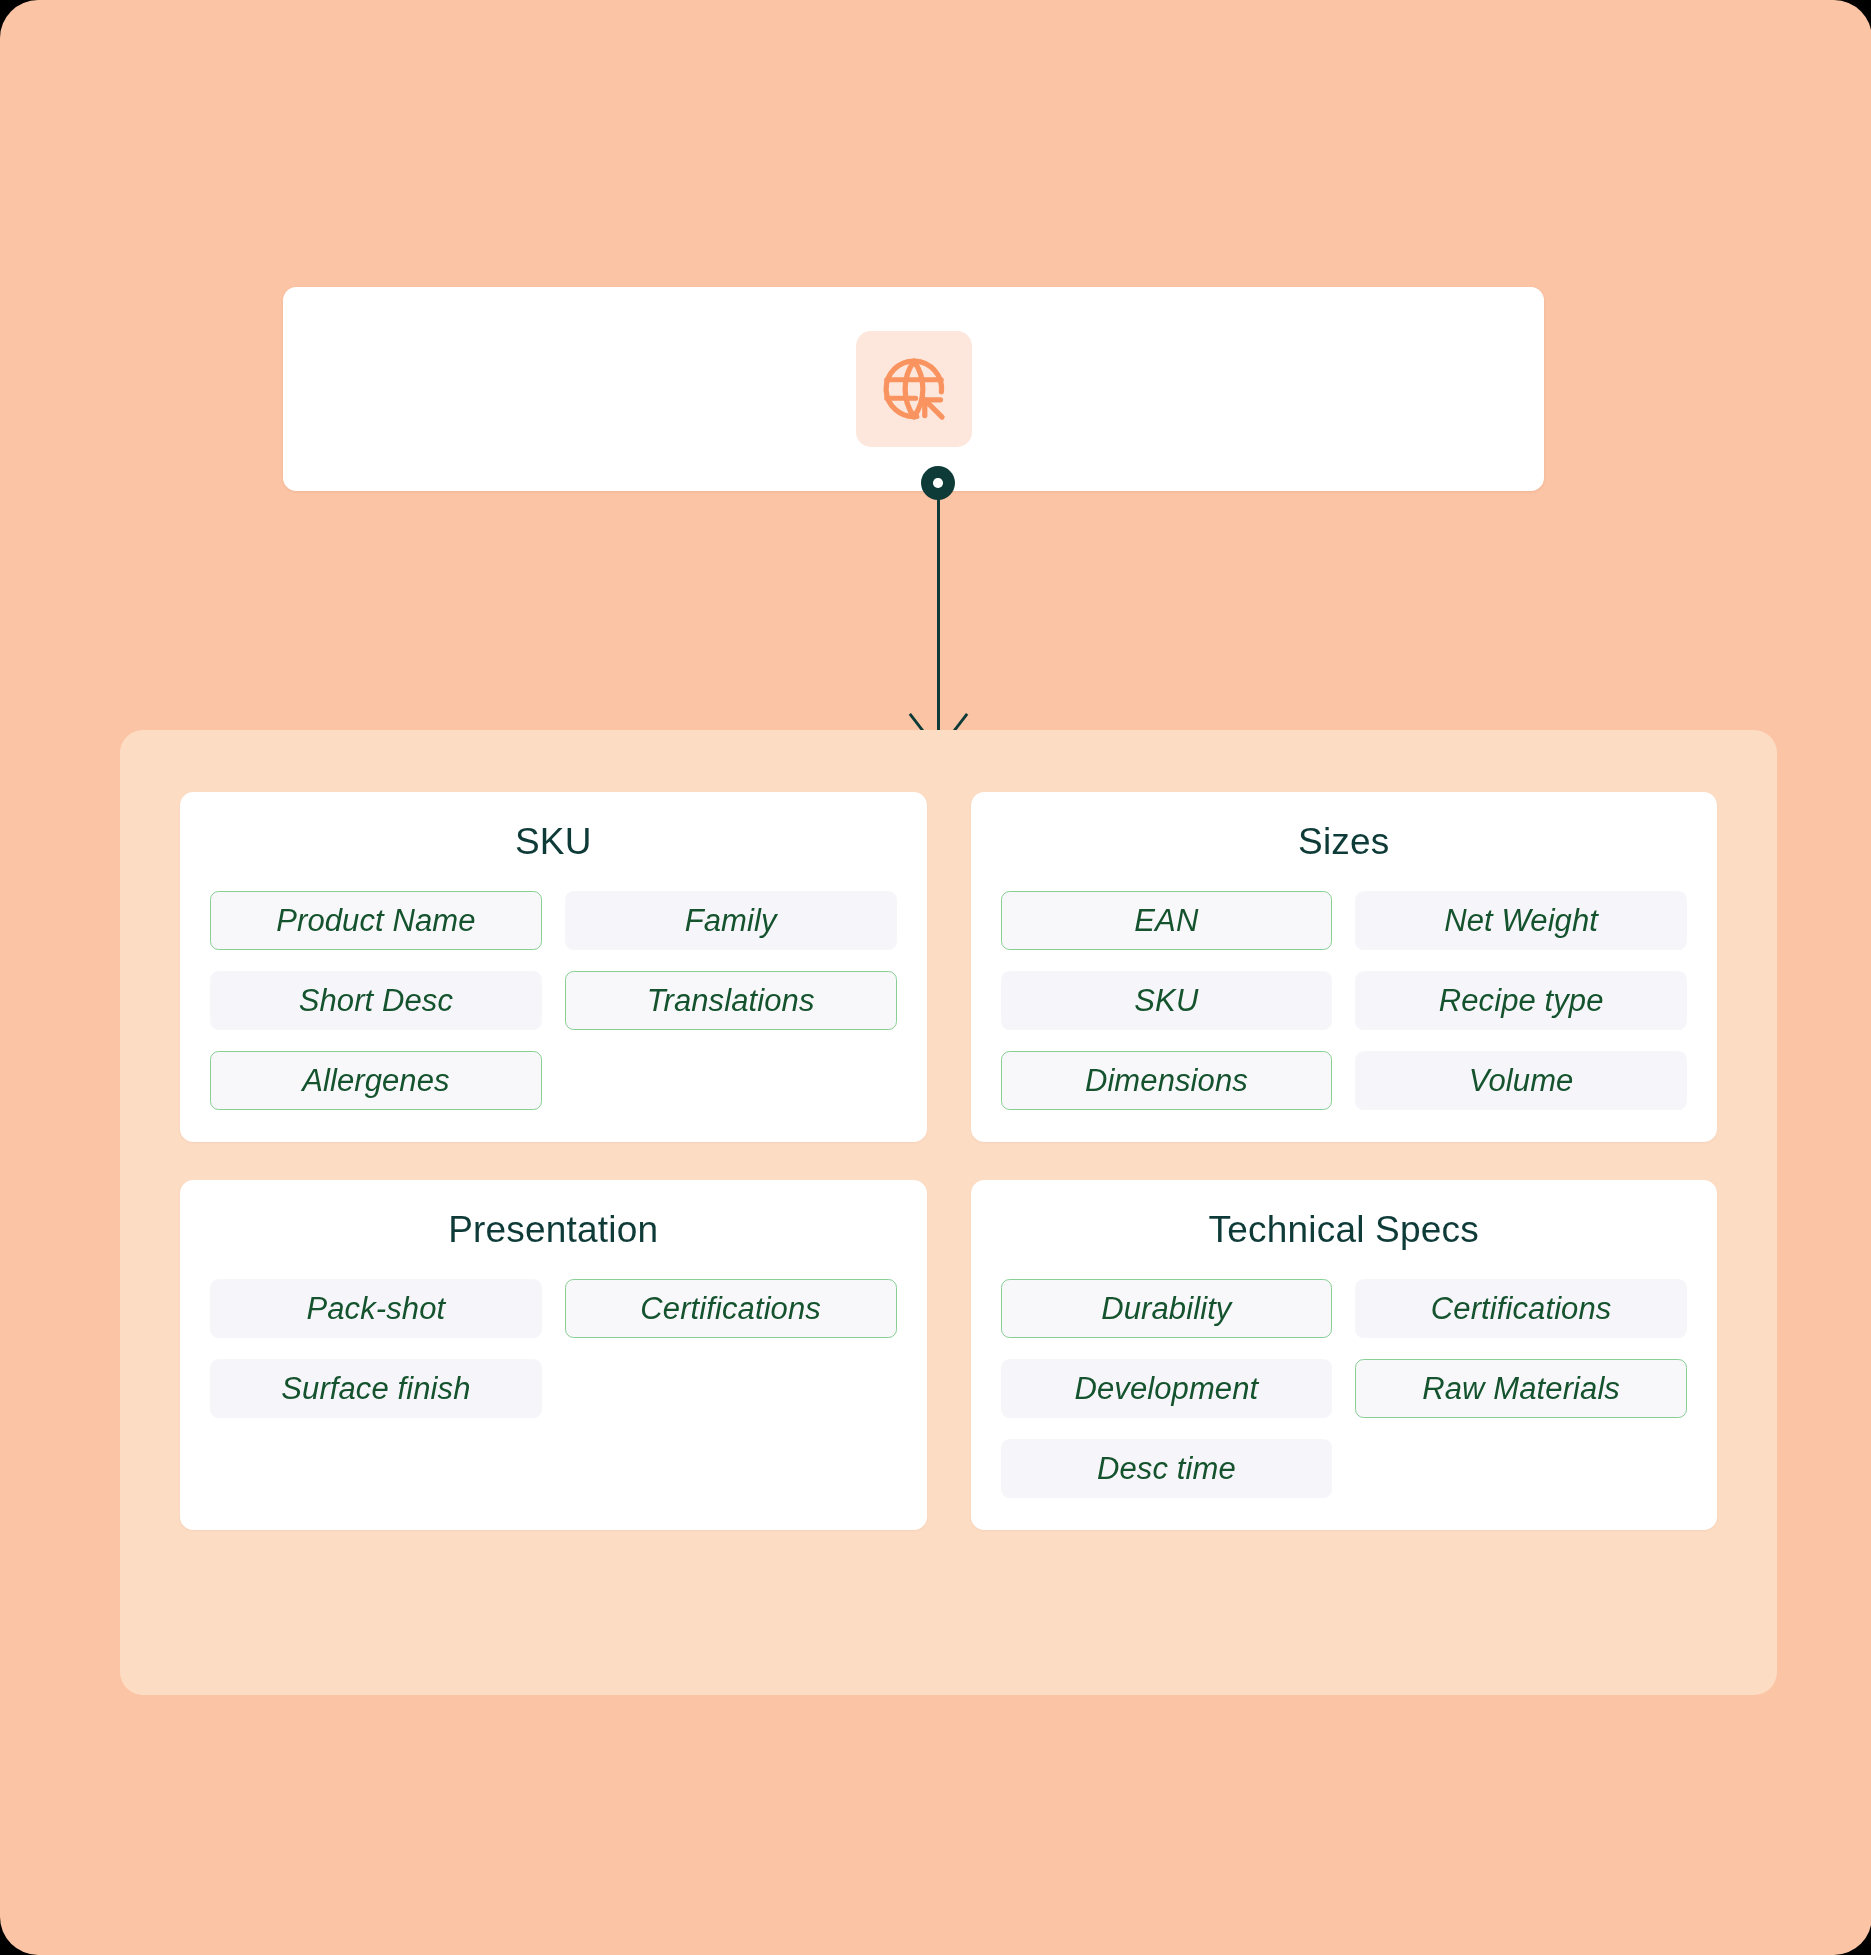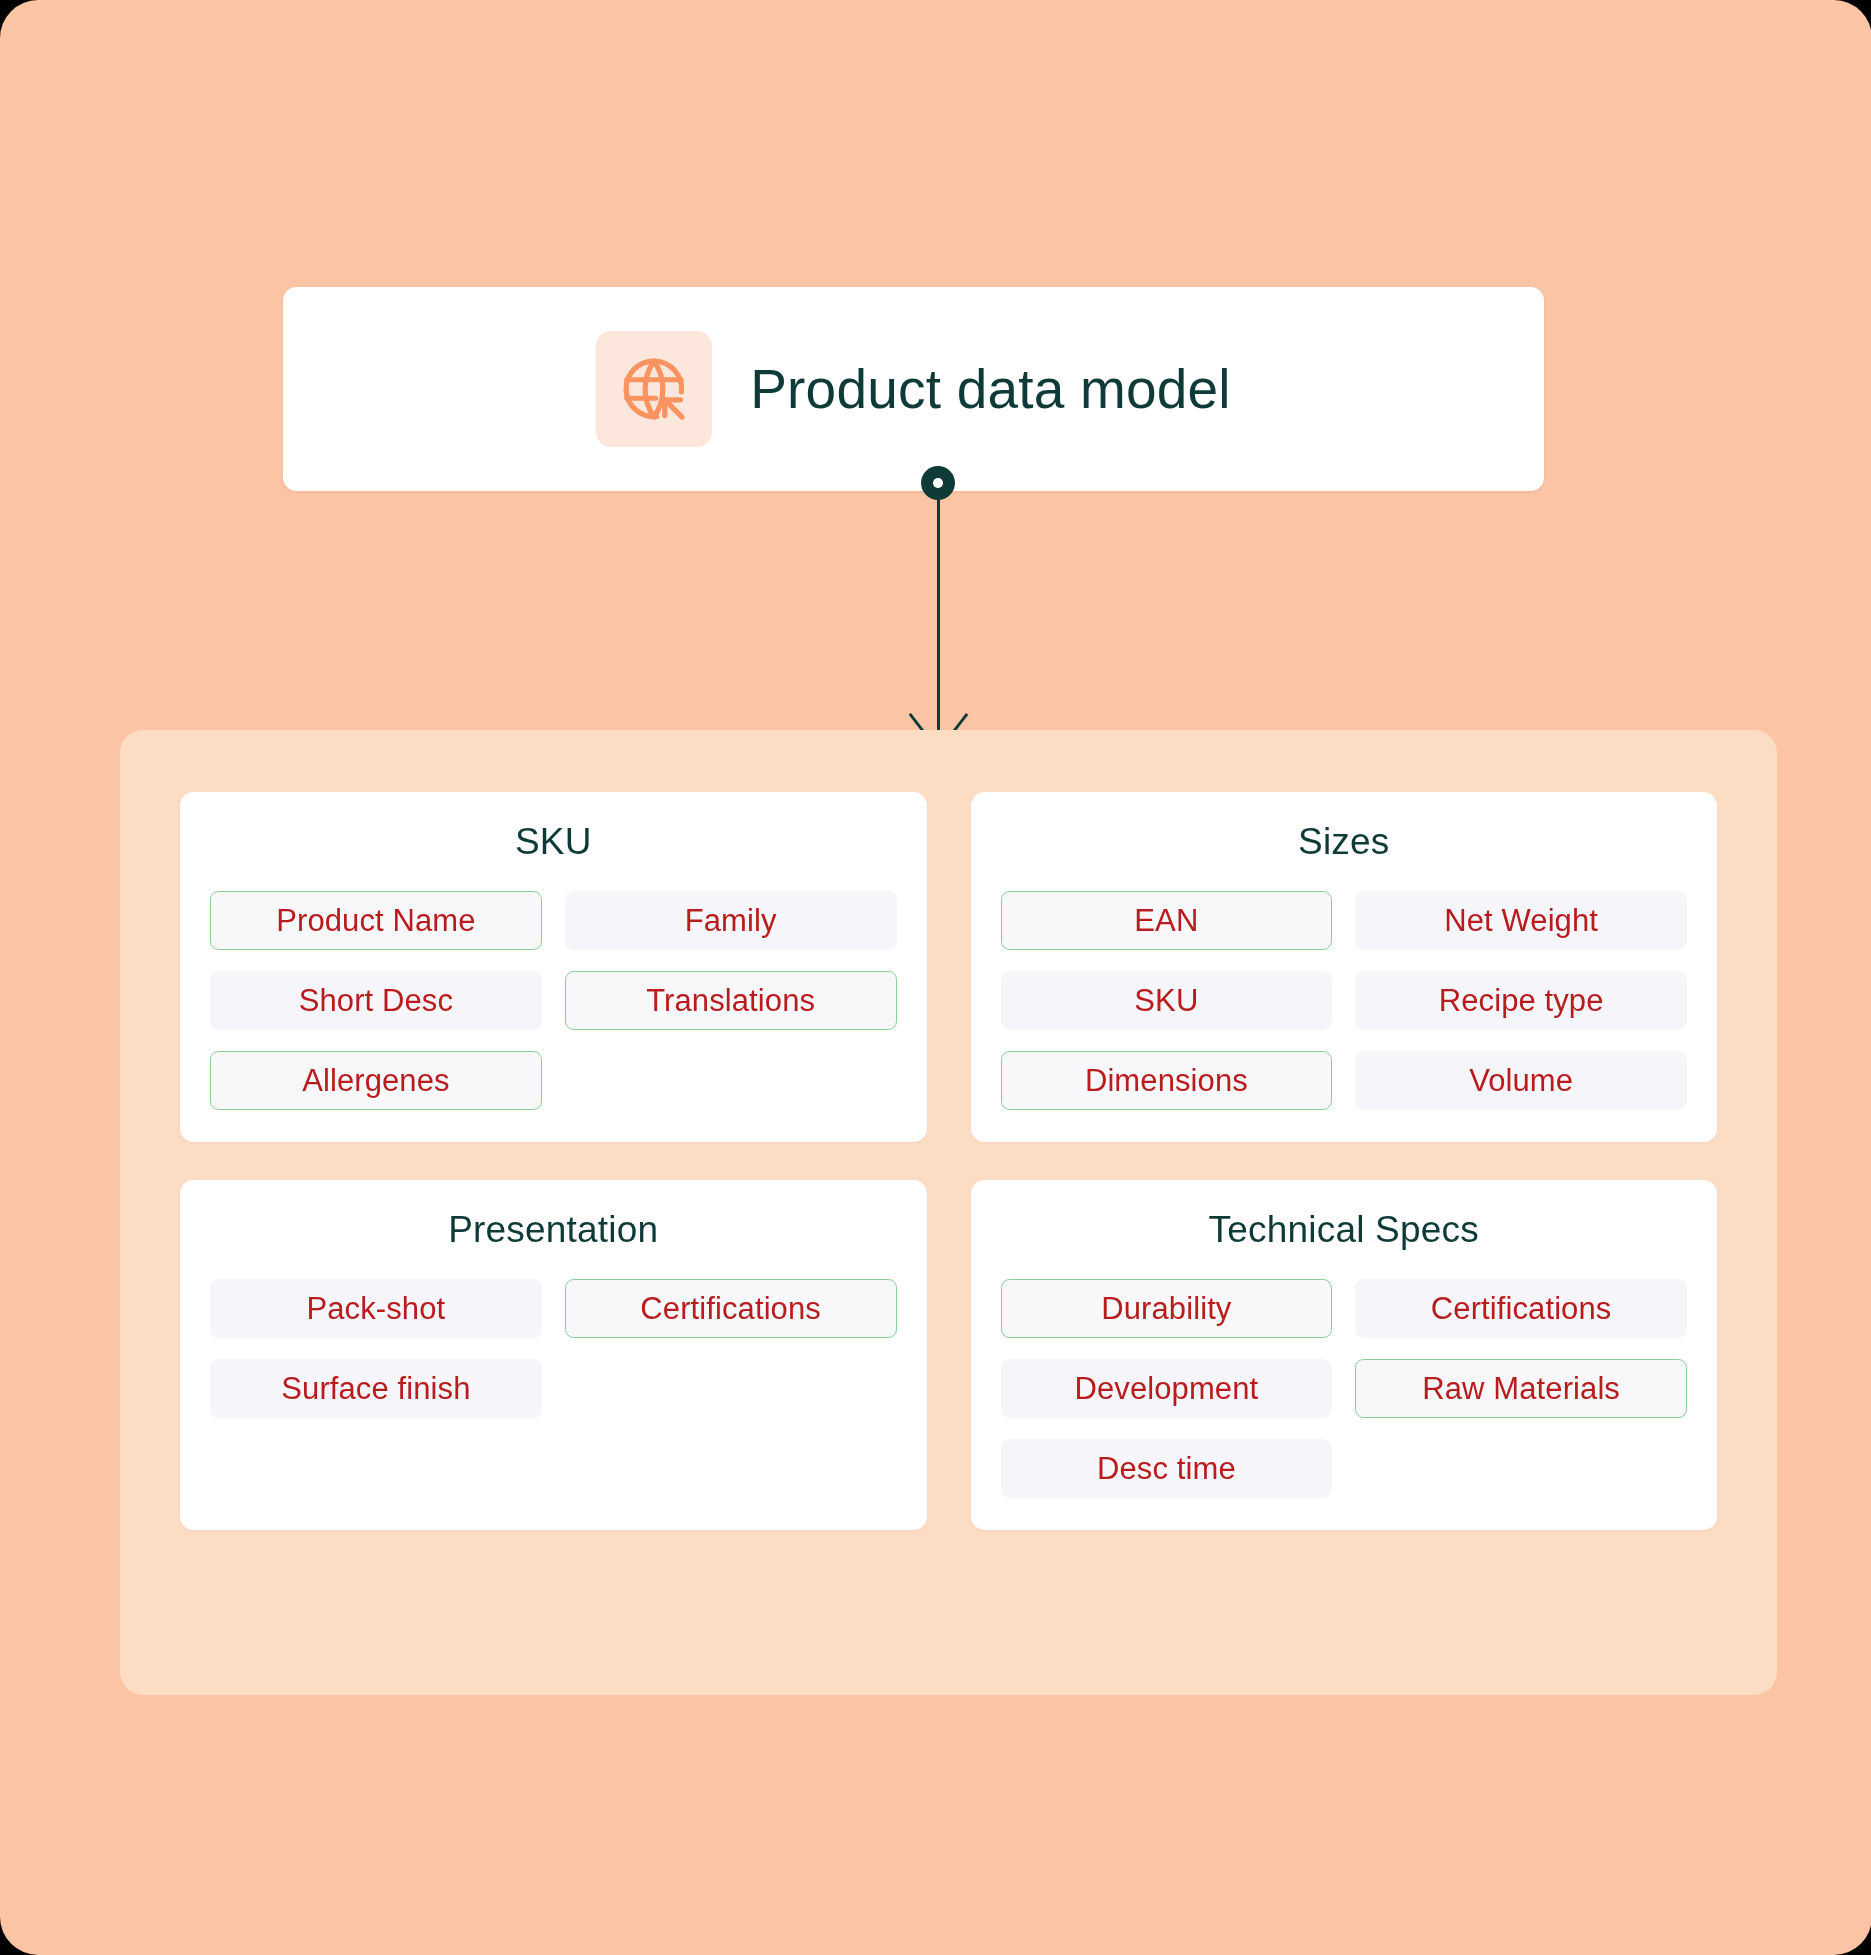--- a/index.html
+++ b/index.html
@@ -158,23 +158,24 @@
 
   .chip {
     height: 59px;
     border-radius: 8.6px;
     background: #F6F6FA;
     border: 1.9px solid transparent;
     display: flex;
     align-items: center;
     justify-content: center;
     font-size: 31px;
-    color: #b91c1c;
+    color: #14532d;
     white-space: nowrap;
     letter-spacing: 0.1px;
+    font-style: italic;
   }
 
   .chip.highlight {
     border-color: #87CF93;
     background: #F8F8FB;
   }
 </style>
 </head>
 <body>
 
@@ -185,21 +186,20 @@
       <svg width="74" height="74" viewBox="0 0 24 24" fill="none" stroke="#F9935F" stroke-width="1.7" stroke-linecap="round" stroke-linejoin="round">
         <path d="M20.9 12.9A9 9 0 1 0 12.9 20.9"></path>
         <path d="M3.2 9h17.6"></path>
         <path d="M3.2 15h9.3"></path>
         <path d="M12 3a15.5 15.5 0 0 1 0 18"></path>
         <path d="M12 3a15.5 15.5 0 0 0 0 18"></path>
         <path d="M15.5 20.6v-5.1h5.1"></path>
         <path d="M15.5 15.5l5.6 5.6"></path>
       </svg>
     </div>
-    <div class="header-title">Product data model</div>
   </div>
 
   <div class="connector">
     <div class="conn-dot"></div>
     <div class="conn-line"></div>
     <div class="conn-arrow">
       <svg width="63" height="44" viewBox="0 0 66 46" fill="none" stroke="#0E3B38" stroke-width="3" stroke-linecap="butt">
         <path d="M3 3 L33 42 L63 3"></path>
       </svg>
     </div>

